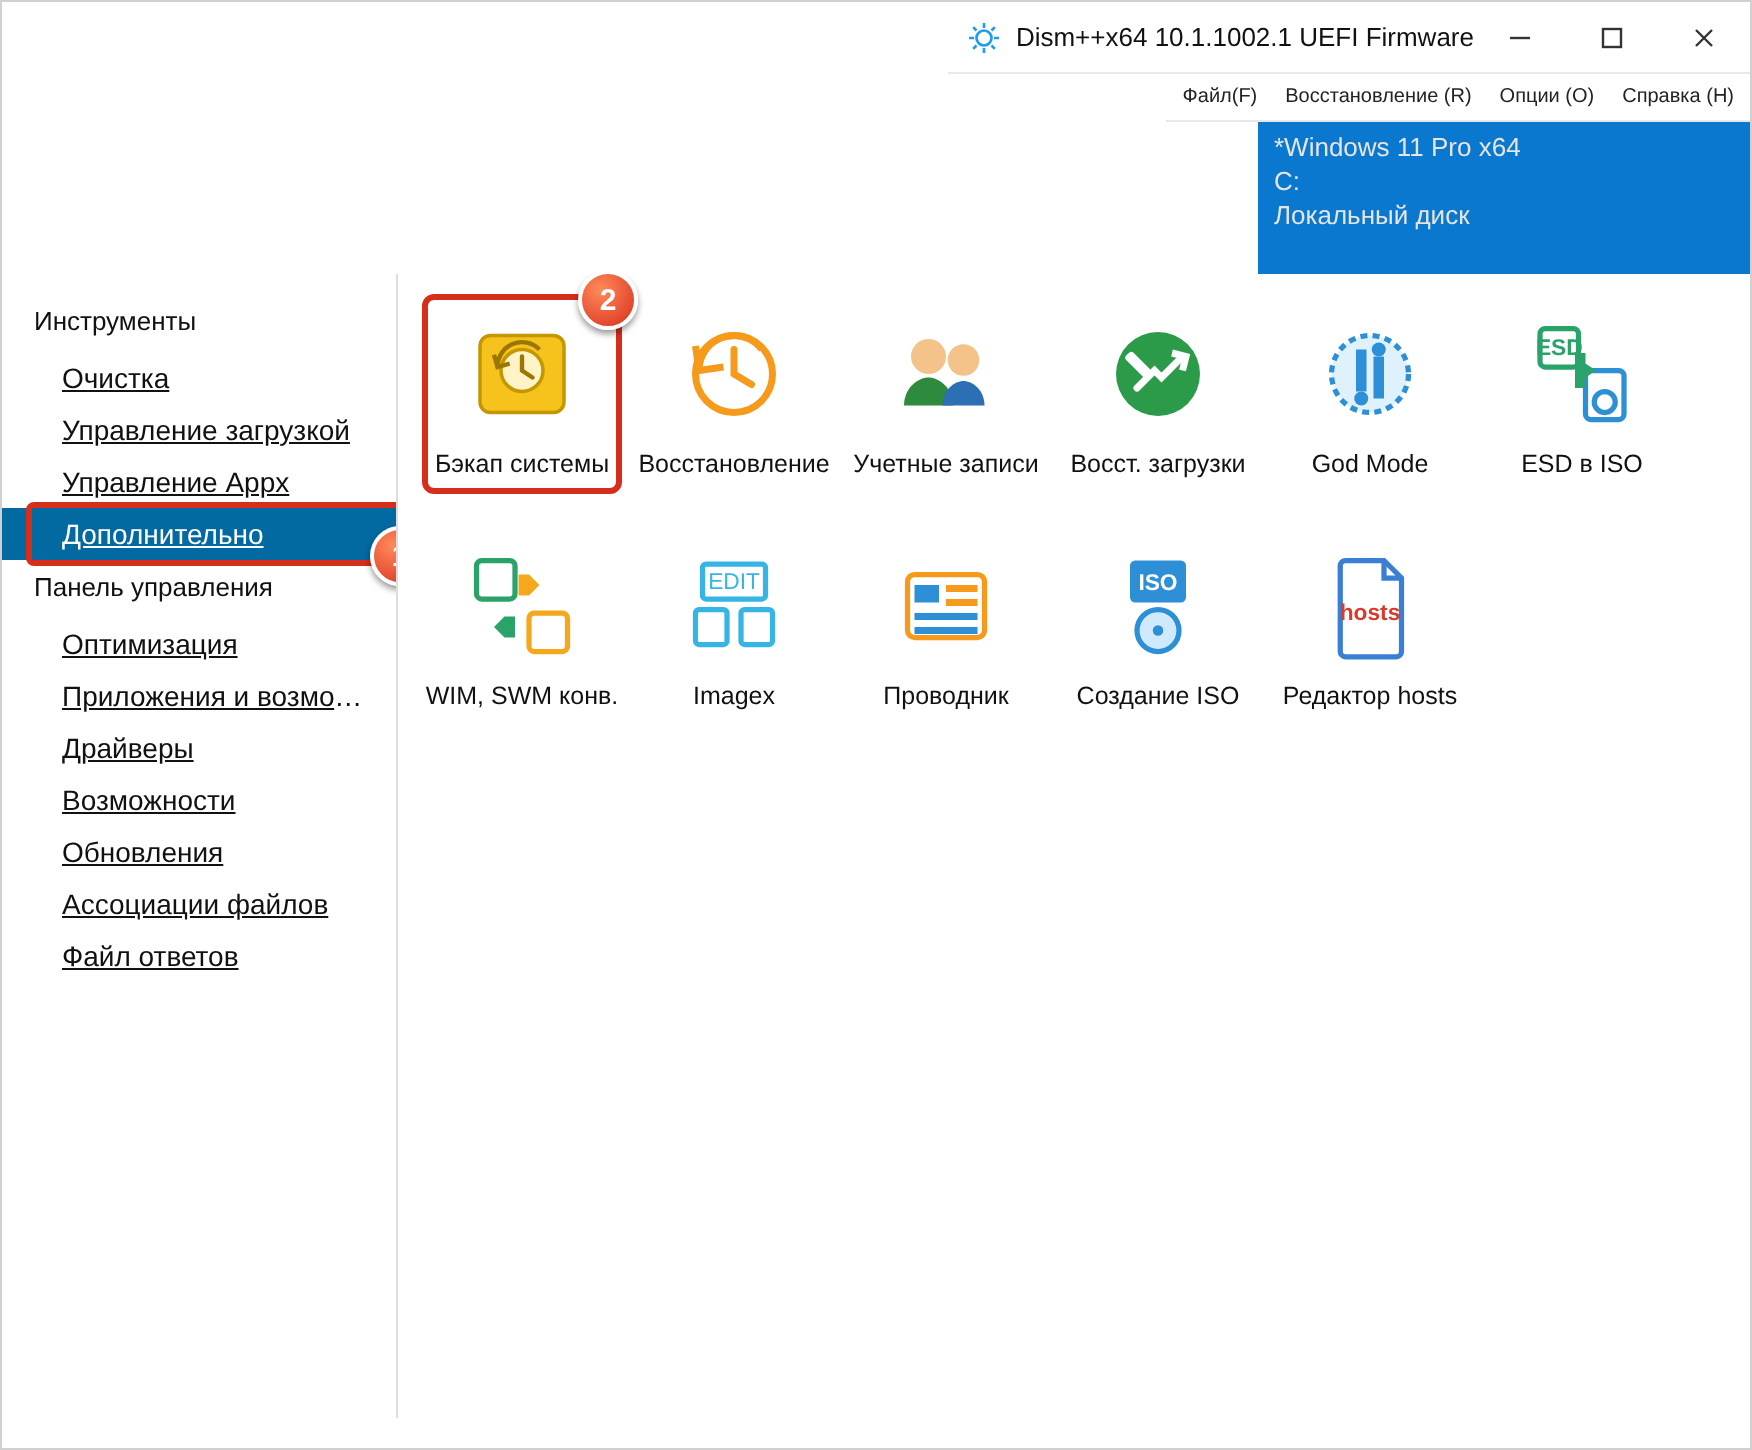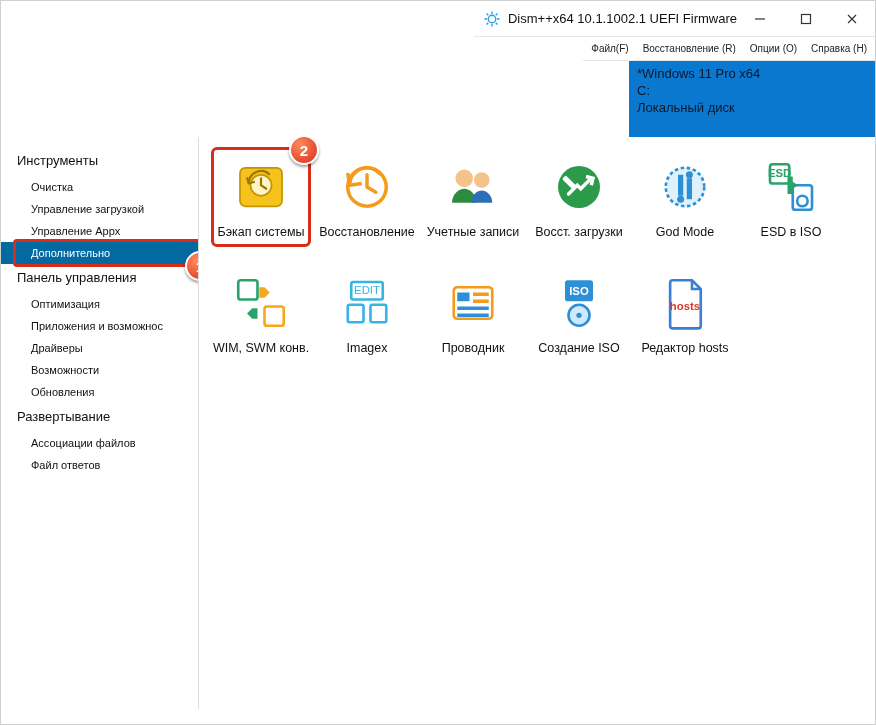--- a/index.html
+++ b/index.html
@@ -11,27 +11,27 @@
   .titlebar .title{font-size:13px;color:#111;}
   .tbtns{margin-left:auto;display:flex;height:100%;}
   .tbtn{width:46px;display:flex;align-items:center;justify-content:center;}
   .tbtn svg{stroke:#333;stroke-width:1.2;fill:none;}
   
   .menubar{height:24px;display:flex;align-items:center;padding:0 8px;gap:14px;background:#fff;border-bottom:1px solid #e8e8e8;}
   .menubar span{font-size:10px;color:#222;}
   
   .infopanel{height:76px;display:flex;}
   .info-left{width:246px;background:#0b78cf;color:#fff;padding:4px 8px;line-height:17px;font-size:12px;}
-  .info-left div{color:#0f172a;}
+  .info-left div{color:#e5e5e5;}
   .info-right{flex:1;background:#111;}
   
   .body{flex:1;display:flex;overflow:hidden;}
   .sidebar{width:198px;border-right:1px solid #ddd;padding:10px 0 0 0;overflow-y:auto;}
   .side-head{padding:6px 12px 8px 16px;font-size:13px;color:#111;}
-  .side-item{padding:5px 12px 5px 30px;font-size:11px;color:#111;white-space:nowrap;overflow:hidden;text-overflow:ellipsis;}
+  .side-item{padding:5px 12px 5px 30px;font-size:14px;color:#111;white-space:nowrap;overflow:hidden;text-overflow:ellipsis;text-decoration:underline;}
   .side-item.sel{background:#0369a1;color:#fff;}
   .sel-wrap{position:relative;}
   .red-border-side{position:absolute;left:12px;right:-4px;top:-3px;bottom:-3px;border:3px solid #d72e1c;border-radius:4px;pointer-events:none;}
   .badge{position:absolute;width:30px;height:30px;border-radius:50%;background:radial-gradient(circle at 35% 30%,#ff8a5a,#d72e1c);border:2px solid #fff;box-shadow:0 2px 3px rgba(0,0,0,.4);display:flex;align-items:center;justify-content:center;color:#fff;font-weight:700;font-size:15px;}
   
   .grid{flex:1;padding:14px 10px;display:flex;flex-wrap:wrap;align-content:flex-start;gap:6px 2px;overflow-y:auto;}
   .tile{width:104px;height:110px;display:flex;flex-direction:column;align-items:center;justify-content:flex-start;padding-top:4px;text-align:center;position:relative;}
   .tile-icon{width:64px;height:64px;display:flex;align-items:center;justify-content:center;}
   .tile-label{margin-top:6px;font-size:12.5px;color:#111;line-height:15px;}
   .tile.hl .tile-frame{position:absolute;left:2px;right:2px;top:-4px;bottom:14px;border:3px solid #d72e1c;border-radius:6px;pointer-events:none;}
@@ -101,21 +101,20 @@
         <div class="badge" style="right:-17px;top:9px;">1</div>
       </div>
 
       <div class="side-head">Панель управления</div>
       <div class="side-item">Оптимизация</div>
       <div class="side-item">Приложения и возможнос</div>
       <div class="side-item">Драйверы</div>
       <div class="side-item">Возможности</div>
       <div class="side-item">Обновления</div>
 
-      <div class="side-head">Развертывание</div>
       <div class="side-item">Ассоциации файлов</div>
       <div class="side-item">Файл ответов</div>
     </div>
 
     <div class="grid">
 
       <div class="tile hl">
         <div class="tile-frame"></div>
         <div class="badge" style="right:-6px;top:-16px;">2</div>
         <span class="tile-icon">

